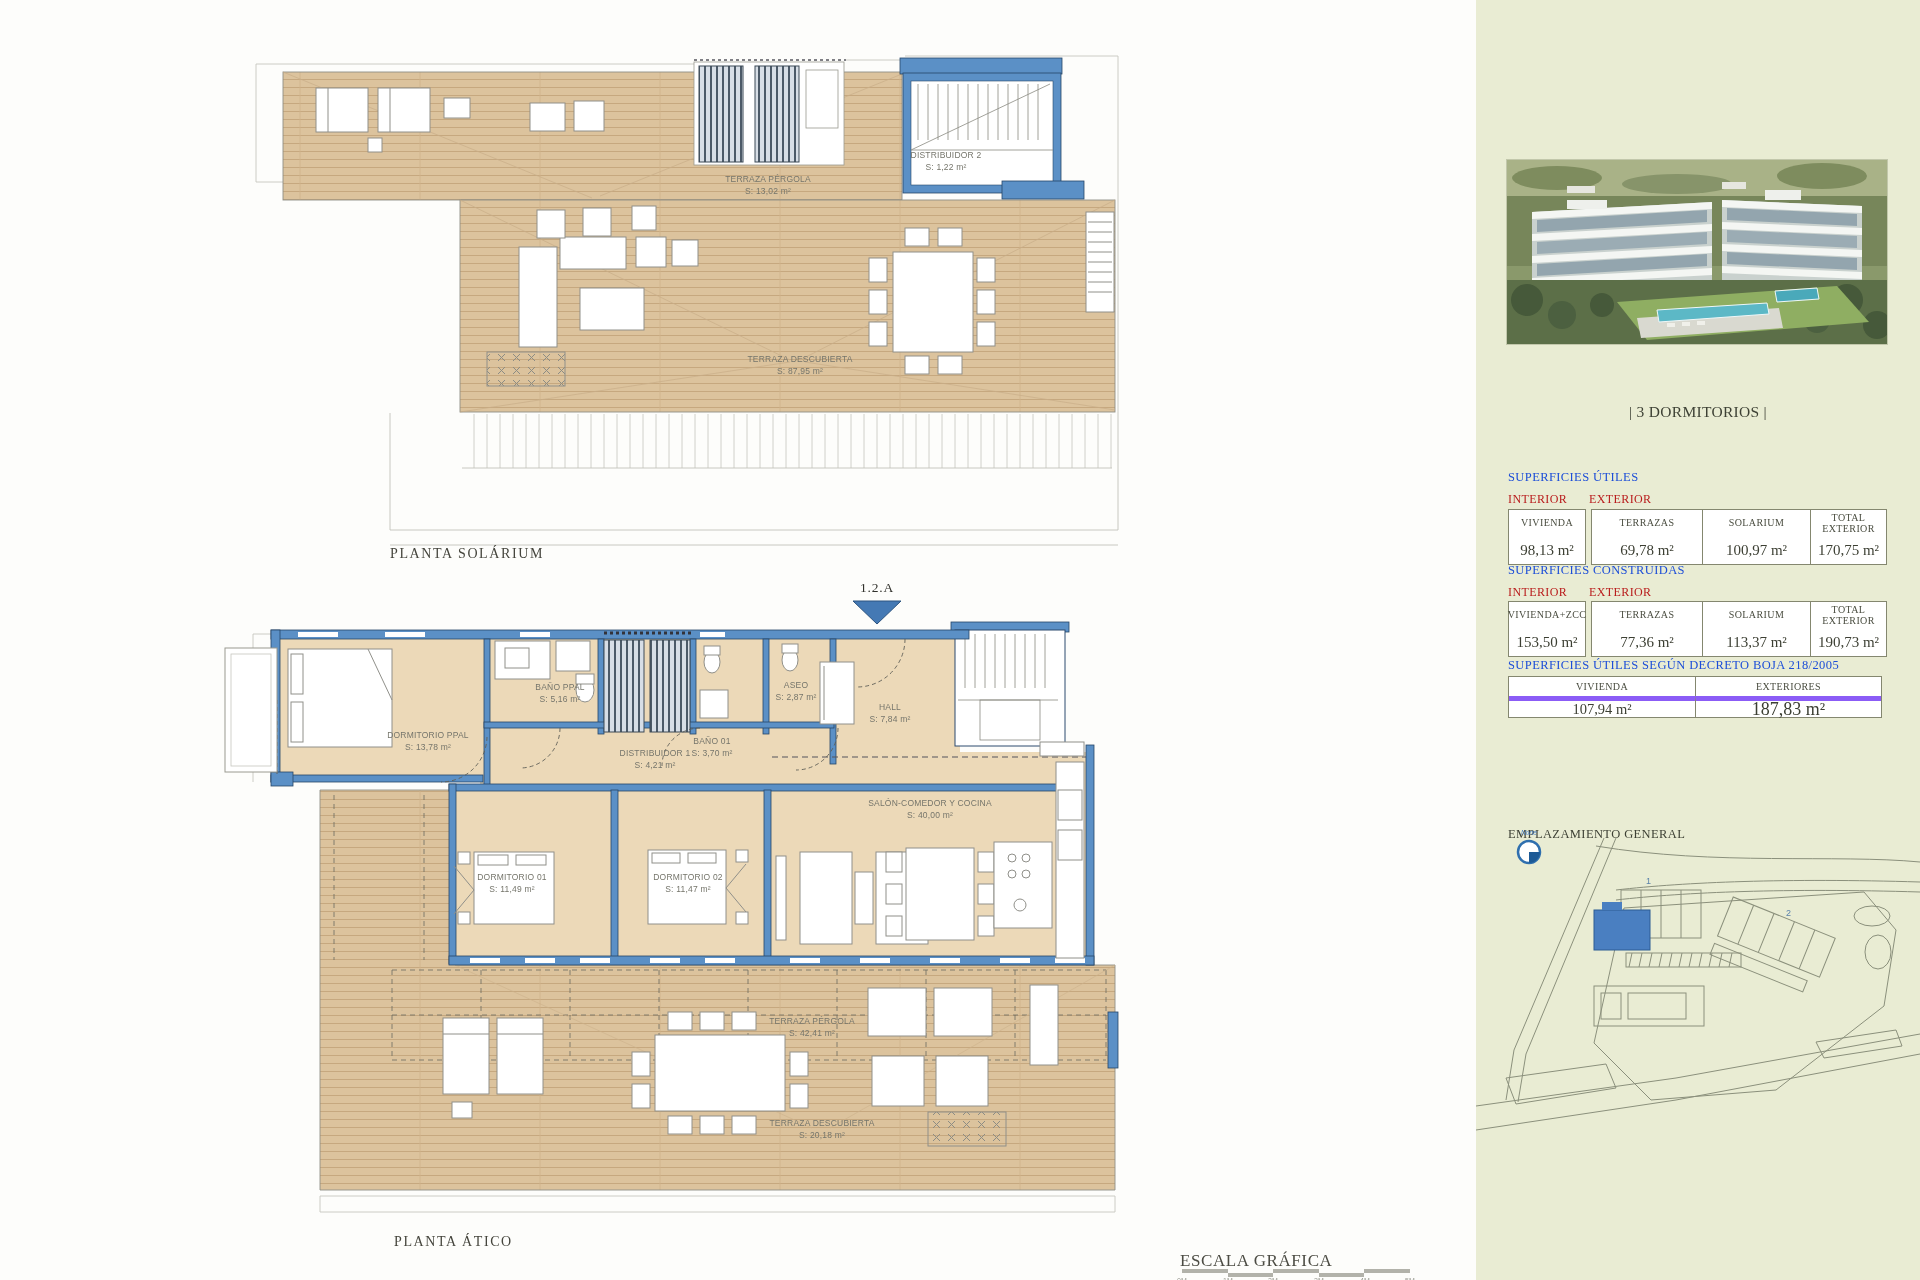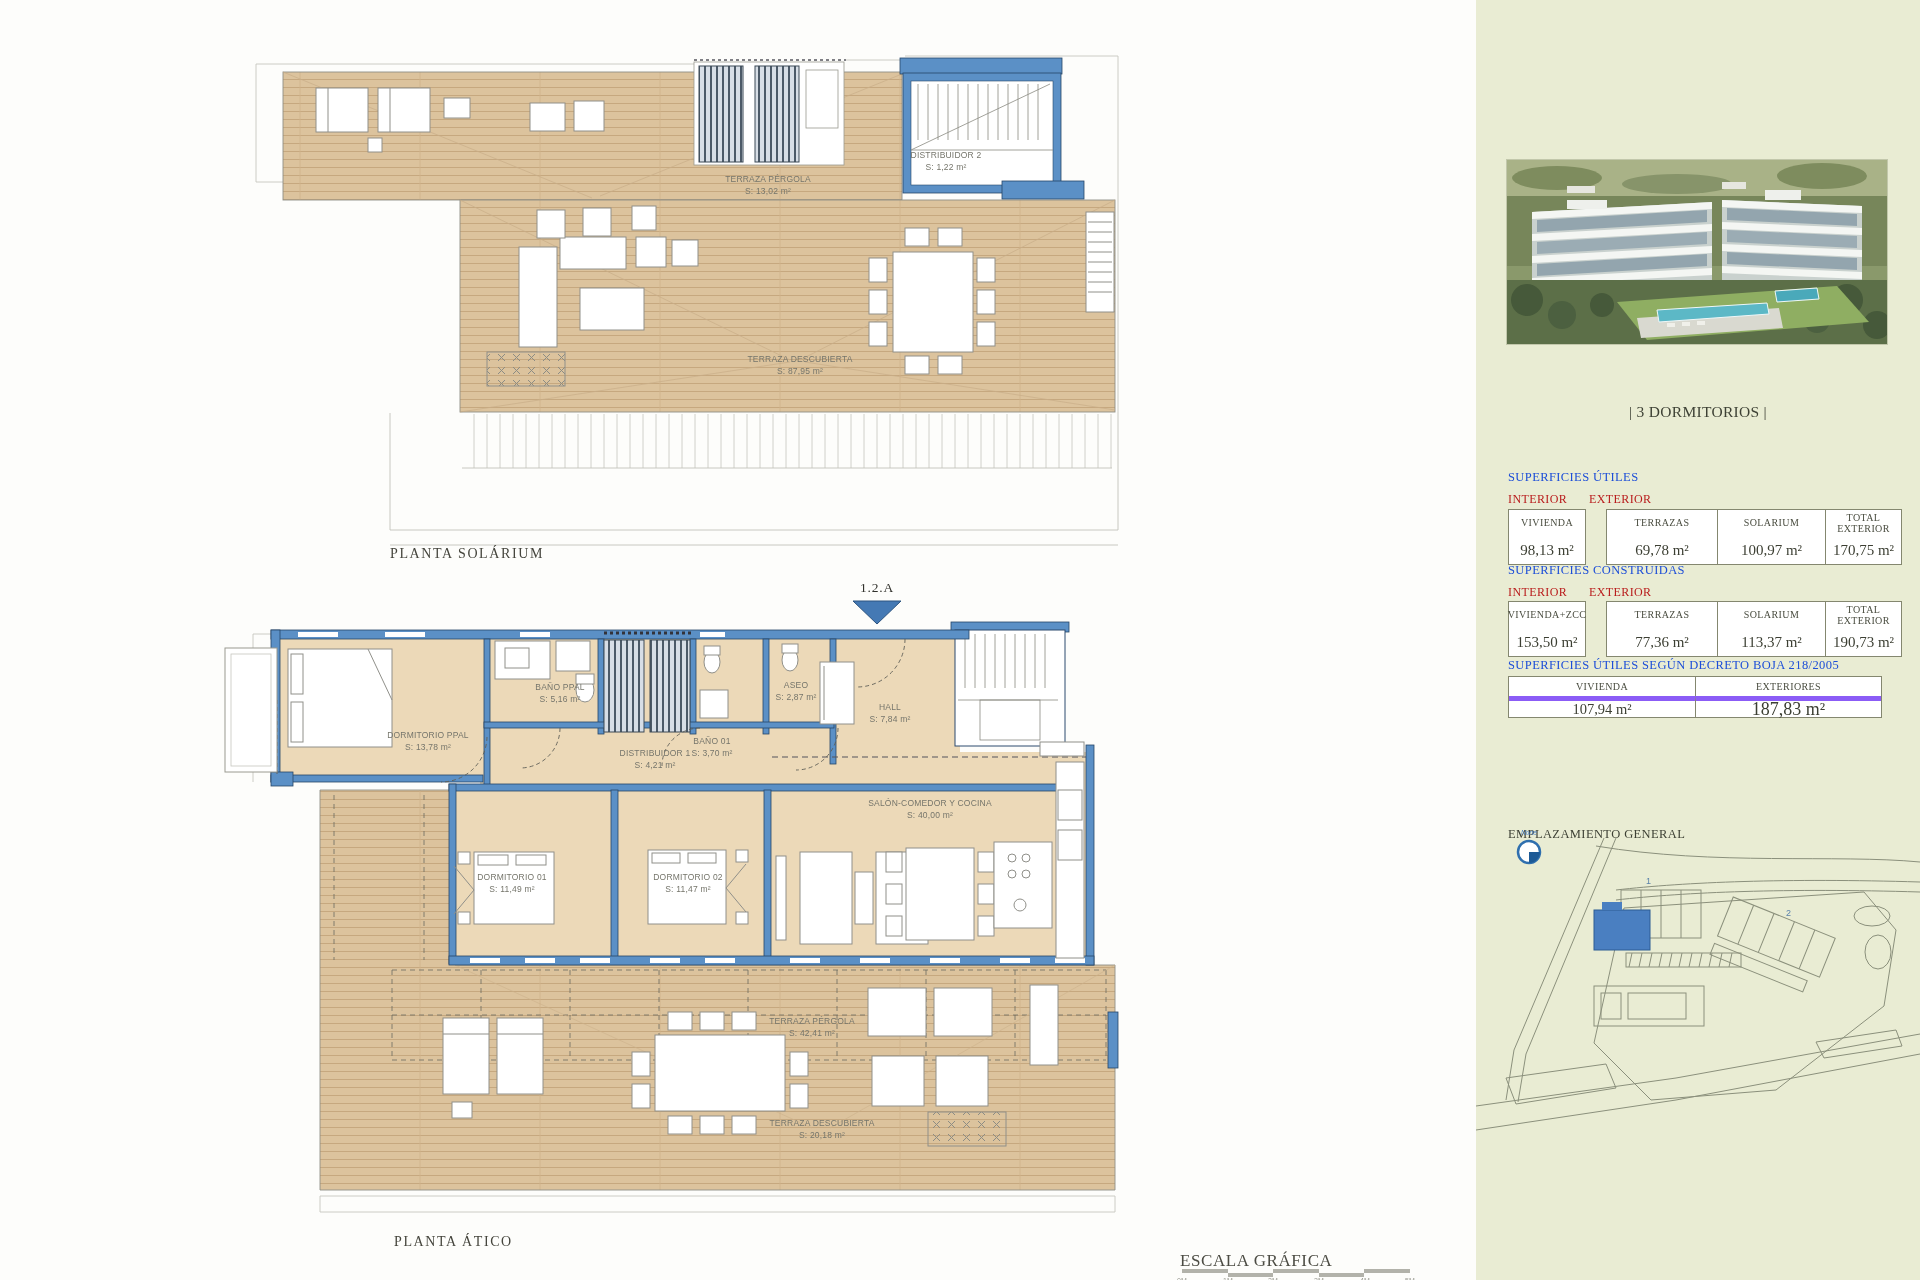--- a/index.html
+++ b/index.html
@@ -23,21 +23,21 @@
   .scale-bar .seg{position:absolute;width:45.6px;height:4px;background:#b2b2aa;}
   .scale-ticks span{position:absolute;top:1277px;font-size:7px;color:#9a9a92;
                     font-family:"Liberation Sans",sans-serif;}
   
   #sidebar{position:absolute;left:1476px;top:0;width:444px;height:1280px;background:#e9ecd3;}
   .photo{position:absolute;left:30px;top:159px;width:380px;height:184px;border:1px solid #c2c7ab;}
   .sb-title{position:absolute;left:0;top:400px;width:100%;text-align:center;font-size:15.5px;
             color:#3d4034;line-height:1.55;letter-spacing:.3px;}
   .sec-title{position:absolute;left:32px;font-size:12.5px;color:#1d4ed8;letter-spacing:.4px;}
   .grp-label{position:absolute;font-size:12px;color:#b91c1c;letter-spacing:.4px;}
-  .tblrow{position:absolute;left:32px;display:flex;gap:20px;}
+  .tblrow{position:absolute;left:32px;display:flex;gap:5px;}
   .box{border:1px solid #84876f;background:#fff;display:grid;}
   .hcell,.vcell{display:flex;align-items:center;justify-content:center;text-align:center;color:#4a4d40;}
   .hcell{font-size:10px;letter-spacing:.4px;padding:0 3px;line-height:1.15;}
   .vcell{font-size:15px;color:#3c3f33;}
   .bl{border-left:1px solid #84876f;}
   .bt{border-top:5px solid #8b5cf6;}
   .emp-title{position:absolute;left:32px;top:827px;font-size:12.5px;color:#3d4034;letter-spacing:.4px;}
   .map-label{position:absolute;font-family:"Liberation Sans",sans-serif;color:#5b82ab;}
   .north-label{position:absolute;left:1514px;top:833px;width:30px;text-align:center;font-size:6.5px;
                font-style:italic;color:#4a7fc1;font-family:"Liberation Sans",sans-serif;}

